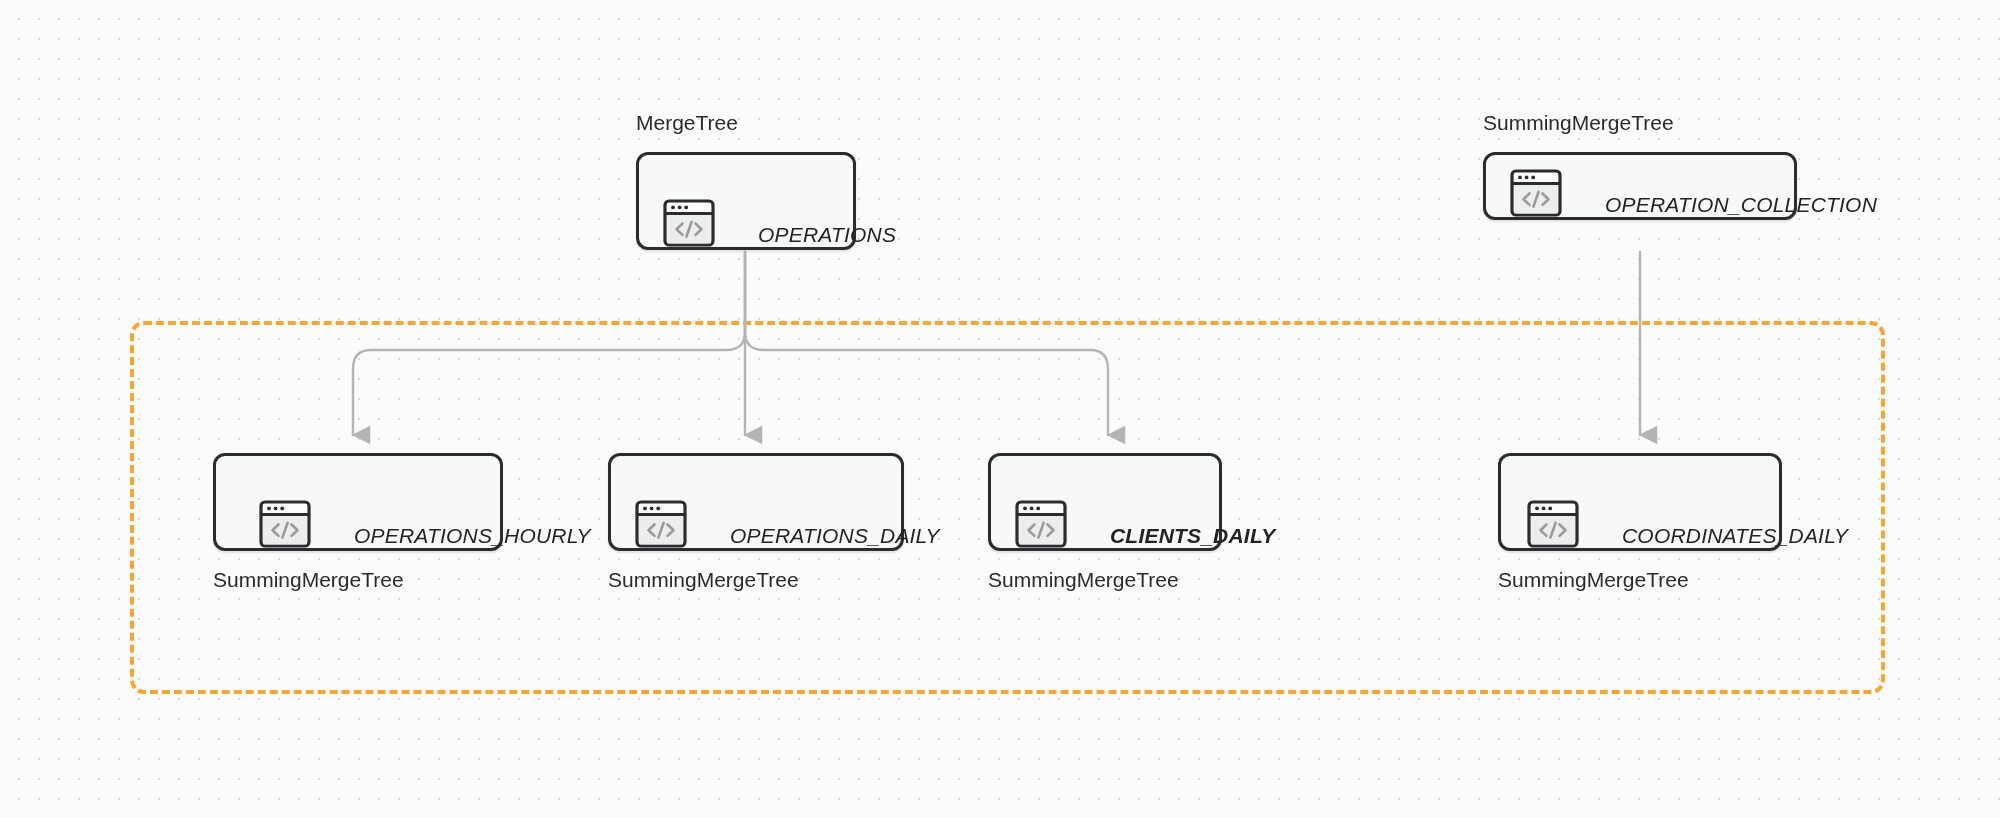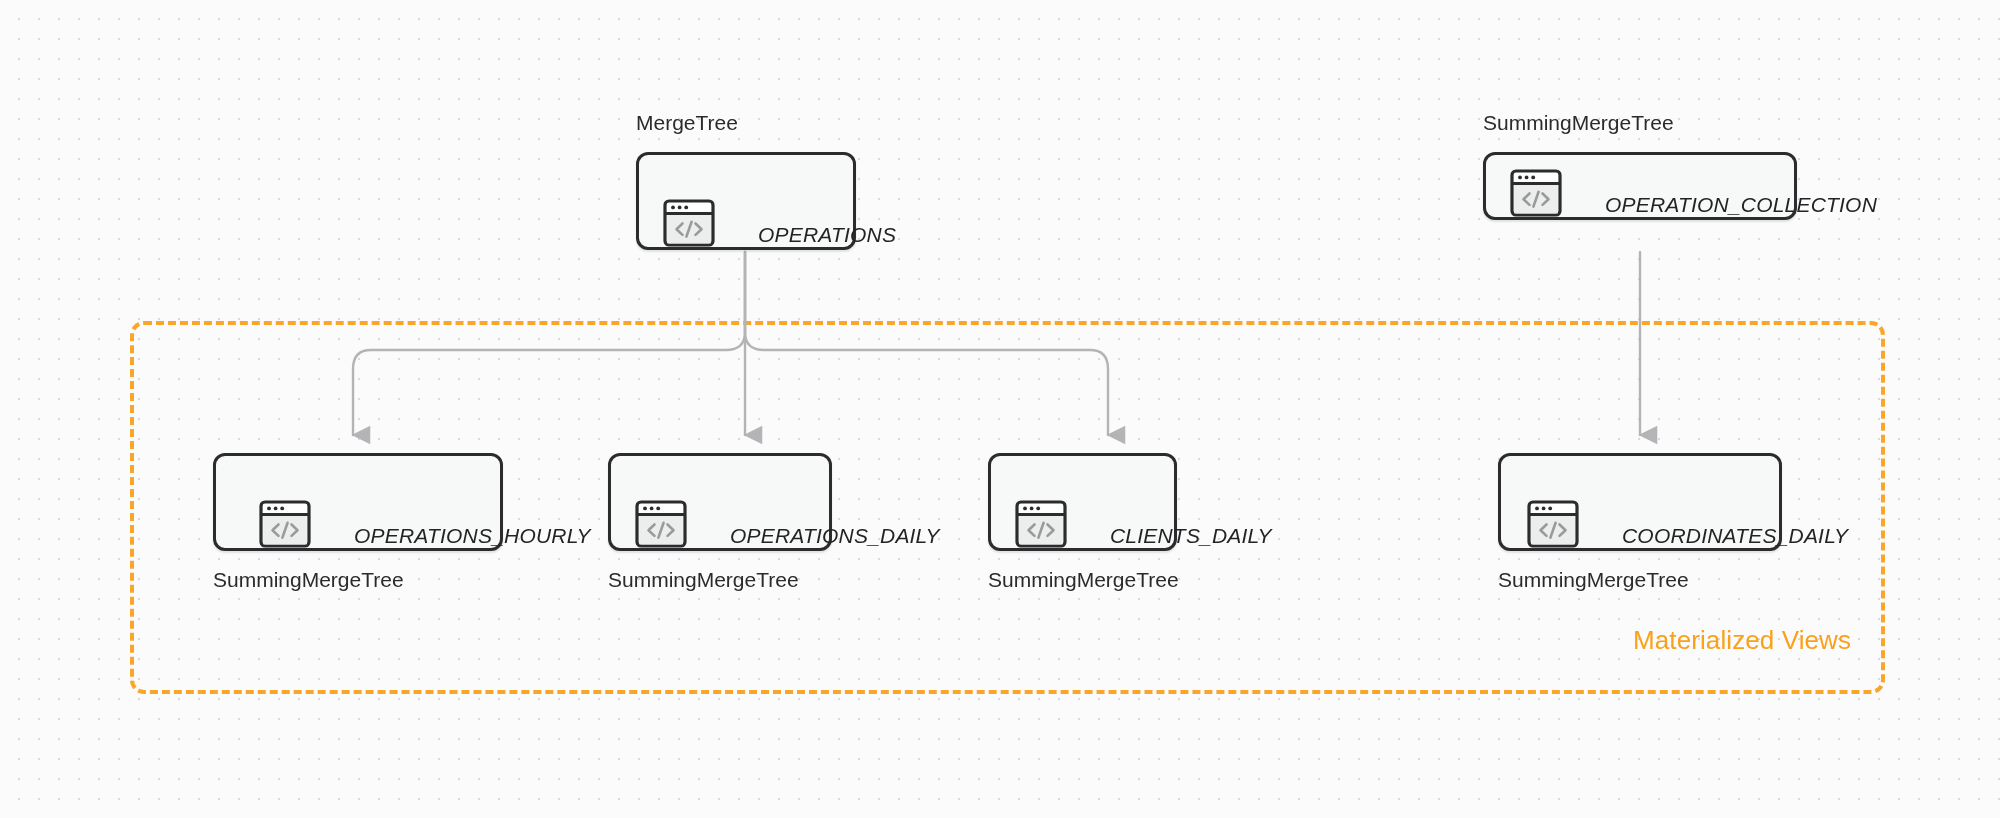--- a/index.html
+++ b/index.html
@@ -77,21 +77,20 @@
     white-space: nowrap;
     text-align: left;
   }
 </style>
 </head>
 <body>
 
 <div id="canvas">
 
   <div class="mv-group" style="left:130px; top:321px; width:1755px; height:373px;"></div>
-  <div class="mv-group-label" style="left:1633px; top:625px;">Materialized Views</div>
 
   <svg id="edges" viewBox="0 0 2000 818" width="2000" height="818" xmlns="http://www.w3.org/2000/svg">
     <defs>
       <marker id="arrowhead" markerWidth="9" markerHeight="9" refX="4.5" refY="7.6" orient="auto" markerUnits="strokeWidth">
         <path d="M0.6,0.4 L8.4,0.4 L4.5,8.2 Z" fill="#b4b4b6"></path>
       </marker>
     </defs>
     <g fill="none" stroke="#b4b4b6" stroke-width="2.4" stroke-linecap="round" marker-end="url(#arrowhead)">
 
       <path d="M745,252 L745,332 C745,344 738,350 726,350 L371,350 C359,350 353,357 353,369 L353,435"></path>
@@ -119,28 +118,28 @@
         <span class="node-title">OPERATION_COLLECTION</span>
       </div>
       <div class="node-caption" style="left: 1483px; width: 314px; top: 111px;">SummingMergeTree</div>
       <div class="node" style="left: 213px; top: 453px; width: 290px; height: 98px; padding-left: 43px;">
         <span class="node-icon"><svg width="52" height="48" viewBox="0 0 52 48">
             <use href="#code-window"></use>
           </svg></span>
         <span class="node-title">OPERATIONS_HOURLY</span>
       </div>
       <div class="node-caption" style="left: 213px; width: 290px; top: 568px;">SummingMergeTree</div>
-      <div class="node" style="left: 608px; top: 453px; width: 224px; height: 98px;">
+      <div class="node" style="left: 608px; top: 453px; width: 296px; height: 98px;">
         <span class="node-icon"><svg width="52" height="48" viewBox="0 0 52 48">
             <use href="#code-window"></use>
           </svg></span>
         <span class="node-title">OPERATIONS_DAILY</span>
       </div>
       <div class="node-caption" style="left: 608px; width: 272px; top: 568px;">SummingMergeTree</div>
-      <div class="node" style="left: 988px; top: 453px; width: 189px; height: 98px;">
+      <div class="node" style="left: 988px; top: 453px; width: 234px; height: 98px; font-weight: bold;">
         <span class="node-icon"><svg width="52" height="48" viewBox="0 0 52 48">
             <use href="#code-window"></use>
           </svg></span>
         <span class="node-title">CLIENTS_DAILY</span>
       </div>
       <div class="node-caption" style="left: 988px; width: 234px; top: 568px;">SummingMergeTree</div>
       <div class="node" style="left: 1498px; top: 453px; width: 284px; height: 98px; padding-left: 26px;">
         <span class="node-icon"><svg width="52" height="48" viewBox="0 0 52 48">
             <use href="#code-window"></use>
           </svg></span>

